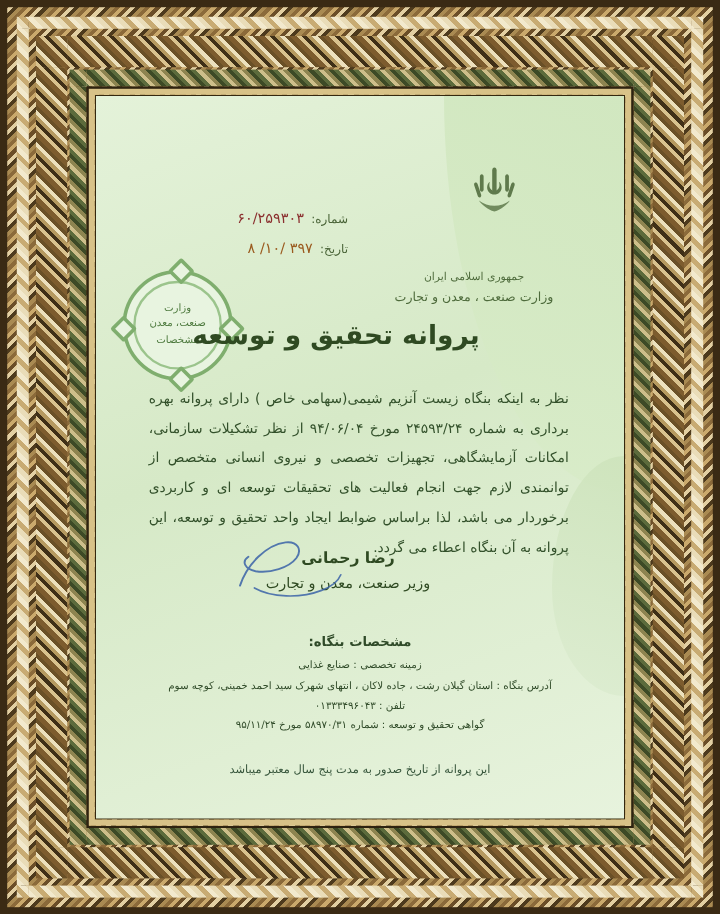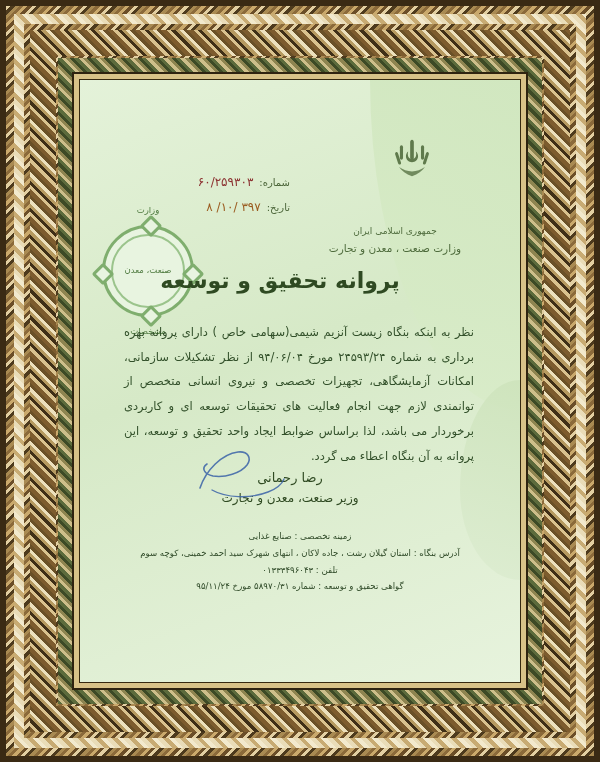--- a/index.html
+++ b/index.html
@@ -189,21 +189,20 @@
     position: absolute;
     inset: 0;
     display: flex;
     flex-direction: column;
     align-items: center;
     justify-content: center;
     color: #4e7a3f;
     font-size: 8.5px;
     line-height: 1.55;
     text-align: center;
-    gap: 47px;
   }
   #seal .notch {
     position: absolute;
     width: 10px; height: 10px;
     background: #e8f4e0;
     border: 3px solid #7fae6e;
     transform: rotate(45deg);
     border-radius: 2px;
   }
   #seal .n-top { top: -7px; left: 41px; }
@@ -239,21 +238,21 @@
 
   
   #signature {
     position: absolute;
     right: 140px;
     top: 378px;
     width: 180px;
     text-align: center;
     color: #2f4a22;
   }
-  #sign-name { font-size: 13px; font-weight: normal; margin-top: 12px; }
+  #sign-name { font-size: 13px; font-weight: bold; }
   #sign-role { font-size: 12px; font-weight: normal; margin-top: 6px; }
   #sign-mark {
     position: absolute;
     left: -8px;
     top: -14px;
     width: 120px;
     height: 62px;
     color: #3b63a8;
     opacity: .85;
   }
@@ -357,21 +356,23 @@
         <svg viewBox="0 0 120 62" width="120" height="62" aria-hidden="true">
           <path d="M8 44c6-18 22-34 38-36 10-1 14 6 9 13-6 8-22 13-34 11-9-2-12-8-6-12" fill="none" stroke="#3b63a8" stroke-width="1.6" stroke-linecap="round"></path>
           <path d="M20 46c14 8 38 9 56 2 8-3 14-8 16-13" fill="none" stroke="#3b63a8" stroke-width="1.4" stroke-linecap="round"></path>
         </svg>
       </div>
       <div id="sign-name">رضا رحمانی</div>
       <div id="sign-role">وزیر صنعت، معدن و تجارت</div>
     </div>
 
     <div id="details">
+      <div id="details-title">مشخصات بنگاه:</div>
       <div class="detail-line">زمینه تخصصی : صنایع غذایی</div>
       <div class="detail-line">آدرس بنگاه : استان گیلان رشت ، جاده لاکان ، انتهای شهرک سید احمد خمینی، کوچه سوم</div>
       <div class="detail-line">تلفن : ۰۱۳۳۳۴۹۶۰۴۳</div>
       <div class="detail-line">گواهی تحقیق و توسعه : شماره ۵۸۹۷۰/۳۱ مورخ ۹۵/۱۱/۲۴</div>
     </div>
 
+    <div id="footer-note">این پروانه از تاریخ صدور به مدت پنج سال معتبر میباشد</div>
 
   </div>
 </div>
 
 </body></html>

